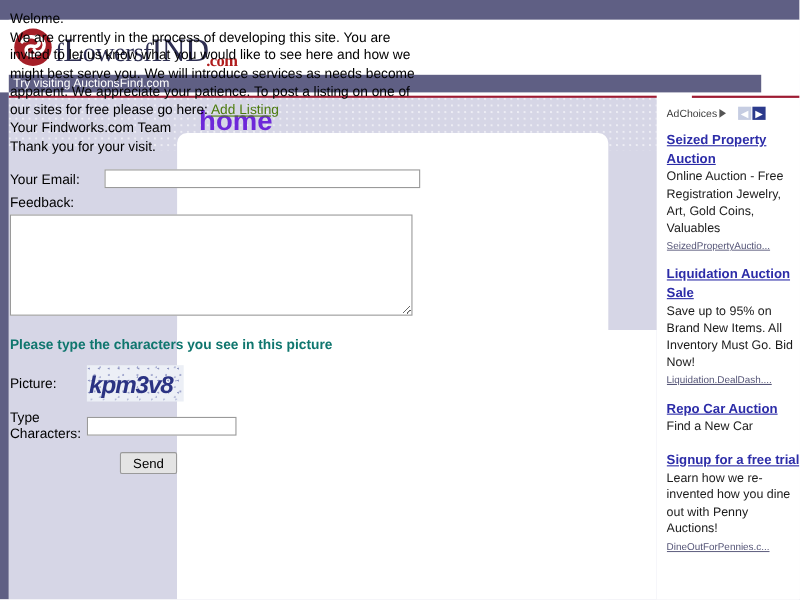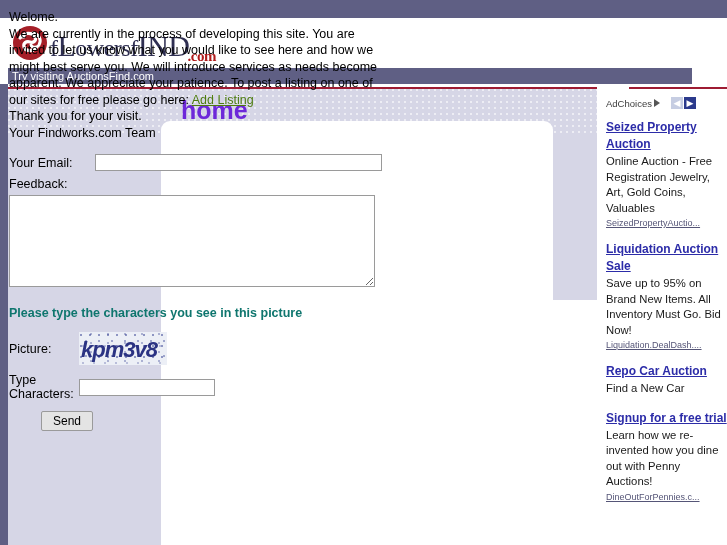--- a/index.html
+++ b/index.html
@@ -212,21 +212,21 @@
     font-size: 22px; font-weight: bold;
     color: #2b3383;
     letter-spacing: -1px;
     z-index: 2;
   }
   .row-type { display:flex; align-items:center; }
   .lbl-type {
     width: 64px; font-size: 12.5px; line-height: 14px;
   }
   #captcha-input { width: 136px; margin-left: 6px; }
-  .send-row { margin-top: 10px; margin-left: 32px; }
+  .send-row { margin-top: 10px; margin-left: 100px; }
   button.send {
     font-family: "Liberation Sans", sans-serif;
     font-size: 12px;
     padding: 2px 11px;
     border: 1px solid #9a9a9a;
     background: #e4e4e4;
     color: #000;
     border-radius: 2px;
   }
 
@@ -315,22 +315,22 @@
   <div class="page-title">home</div>
 
   <div class="content-card-ext"></div>
   <div class="content-card"></div>
 
   <div class="card-inner">
 
     <div class="body-text">
       <div>Welome.</div>
       <div><span>We are currently in the process of developing this site. You are invited to let us know what you would like to see here and how we might best serve you. We will introduce services as needs become apparent. We appreciate your patience. To post a listing on one of our sites for free please go here: </span><a href="#">Add Listing</a></div>
+      <div>Your Findworks.com Team</div>
       <div>Thank you for your visit.</div>
-      <div>Your Findworks.com Team</div>
     </div>
 
     <div class="form-area">
 
       <div class="row-email">
         <span class="lbl">Your Email:</span>
         <input id="email-input" class="txt" type="text" placeholder="" style="">
       </div>
 
       <span class="lbl lbl-feedback">Feedback:</span>

